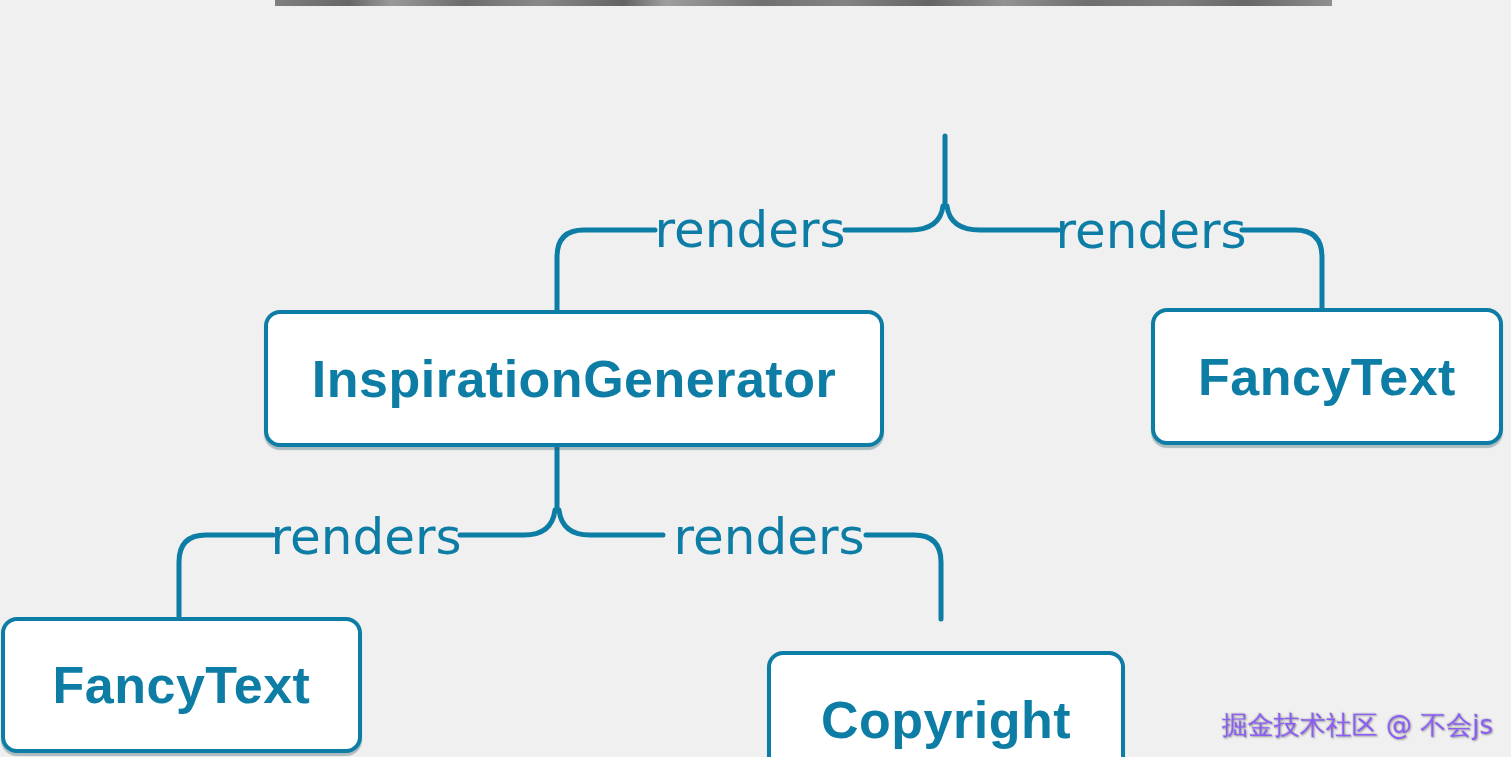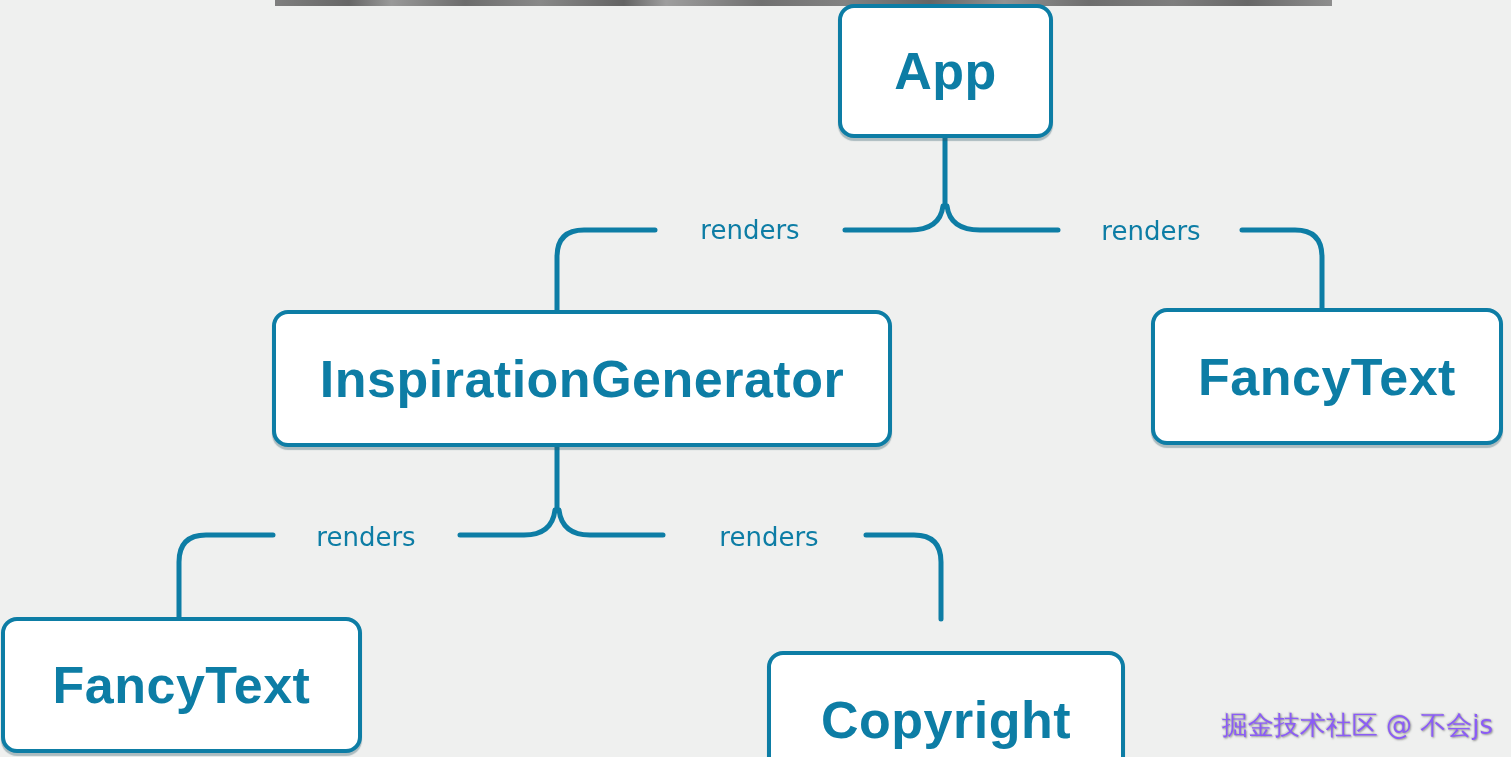--- a/index.html
+++ b/index.html
@@ -53,31 +53,31 @@
     justify-content: center;
   }
   .node .node-label {
     color: var(--accent, #0d7da5);
     font-size: 52px;
     font-weight: 700;
     letter-spacing: 0.5px;
     white-space: nowrap;
   }
   .node-app            { left: 838px;  top: 4px;   width: 215px; height: 134px; }
-  .node-inspiration    { left: 264px;  top: 310px; width: 620px; height: 137px; margin-left: 8px; }
+  .node-inspiration    { left: 264px;  top: 310px; width: 620px; height: 137px; }
   .node-fancy-right    { left: 1151px; top: 308px; width: 352px; height: 137px; }
   .node-fancy-left     { left: 1px;    top: 617px; width: 361px; height: 136px; }
   .node-copyright      { left: 767px;  top: 615px; width: 358px; height: 137px; margin-top: 36px; }
 
   .edge-label {
     position: absolute;
     transform: translate(-50%, -50%);
     color: var(--accent, #0d7da5);
     font-family: "DejaVu Sans", "Liberation Sans", sans-serif;
-    font-size: 26px;
+    font-size: 50px;
     font-weight: 500;
     white-space: nowrap;
   }
   .edge-label-1 { left: 750px;  top: 230px; }
   .edge-label-2 { left: 1151px; top: 231px; }
   .edge-label-3 { left: 366px;  top: 537px; }
   .edge-label-4 { left: 769px;  top: 537px; }
 
   .watermark {
     position: absolute;
@@ -109,23 +109,20 @@
 
     <path d="M 557 446 L 557 510"></path>
 
     <path d="M 555 510 Q 552 535 524 535 L 460 535"></path>
     <path d="M 273 535 L 206 535 Q 179 535 179 562 L 179 621"></path>
 
     <path d="M 559 510 Q 562 535 590 535 L 663 535"></path>
     <path d="M 866 535 L 914 535 Q 941 535 941 562 L 941 619"></path>
   </svg>
 
-  <div class="node node-app">
-    <span class="node-label">App</span>
-  </div>
 
   <div class="node node-inspiration">
     <span class="node-label">InspirationGenerator</span>
   </div>
 
   <div class="node node-fancy-right">
     <span class="node-label">FancyText</span>
   </div>
 
   <div class="node node-fancy-left">

